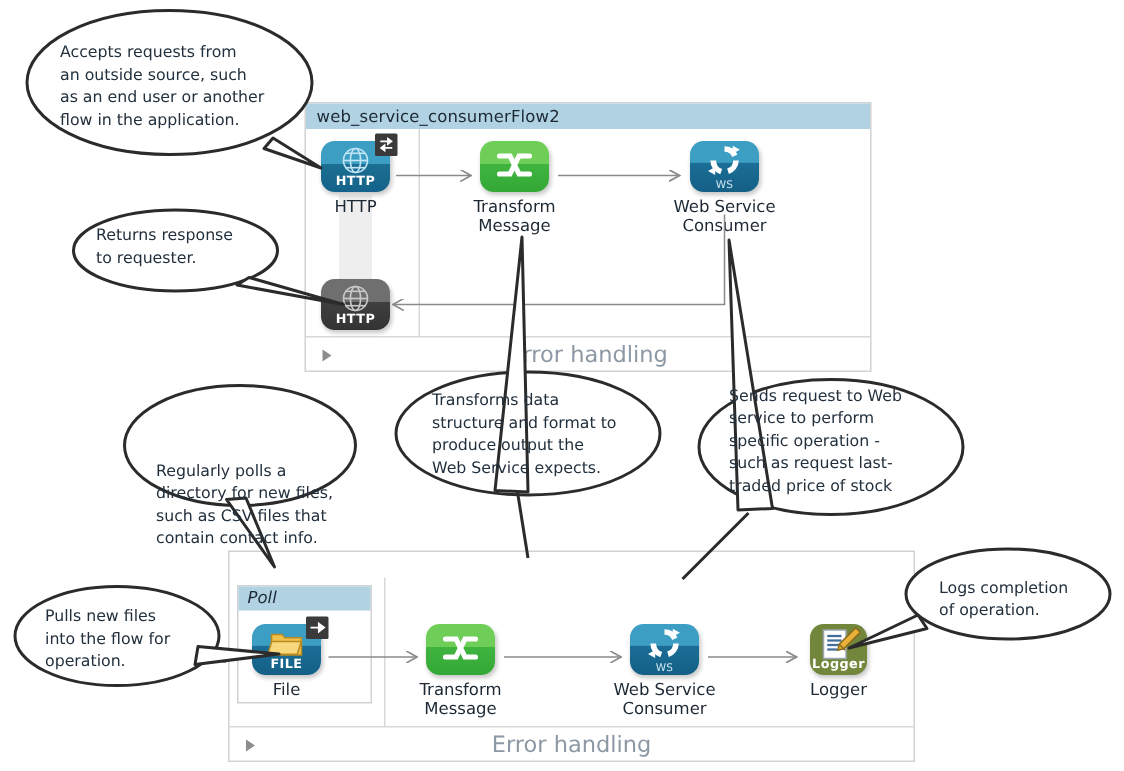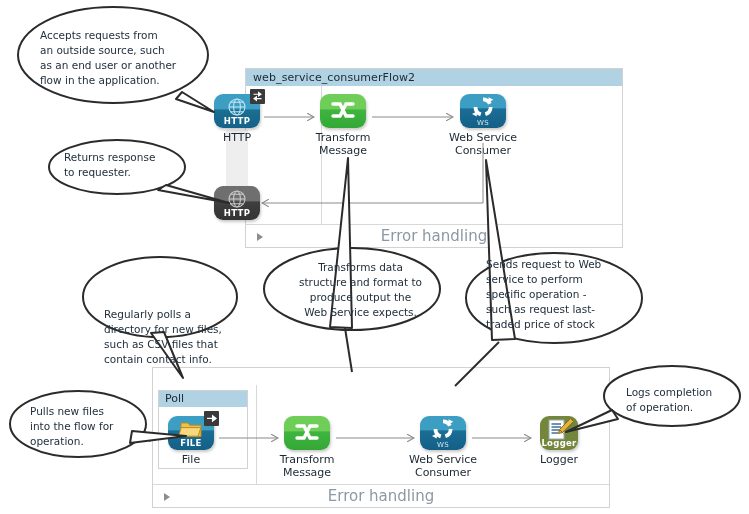--- a/index.html
+++ b/index.html
@@ -74,20 +74,21 @@
     border-left: 6px solid #8d8d8d;
     border-top: 4px solid transparent;
     border-bottom: 4px solid transparent;
   }
   
   .scope-box {
     position: absolute;
     border: 1px solid #d2d2d2;
     box-sizing: border-box;
     background: #ffffff;
+    font-style: italic;
   }
   .scope-header {
     position: absolute;
     left: 0;
     top: 0;
     right: 0;
     height: 16px;
     background: #b0d2e2;
     color: #1c2833;
     font-size: 11px;
@@ -192,21 +193,21 @@
     font-size: 10.5px;
     line-height: 15px;
     white-space: pre-line;
   }
 </style>
 </head>
 <body>
 
 <div id="stage">
 
-  <div class="flow-panel" style="left:203px; top:68px; width:378px; height:180px;margin-left:42px;">
+  <div class="flow-panel" style="left:203px; top:68px; width:378px; height:180px;">
     <div class="flow-header">web_service_consumerFlow2</div>
     <div class="flow-divider" style="left:75px; top:17px; bottom:23px;"></div>
 
     <div class="error-bar">
       <span class="triangle"></span>
       <span class="err-label">Error handling</span>
     </div>
   </div>
 
   <div class="lane" style="left:226px; top:130px; width:22px; height:62px;"></div>
@@ -420,21 +421,21 @@
   </div>
 
   <div class="callout" style="left:104px; top:268px; width:135px;">
     <div class="bubble-text" style="left:0;top:0;width:135px;margin-top:39px;">Regularly polls a
 directory for new files,
 such as CSV files that
 contain contact info.</div>
   </div>
 
   <div class="callout" style="left:288px; top:260px; width:145px;">
-    <div class="bubble-text" style="left:0;top:0;width:145px;text-align:center;">Transforms data
+    <div class="bubble-text" style="left:0;top:0;width:145px;">Transforms data
 structure and format to
 produce output the
 Web Service expects.</div>
   </div>
 
   <div class="callout" style="left:486px; top:257px; width:135px;">
     <div class="bubble-text" style="left:0;top:0;width:135px;">Sends request to Web
 service to perform
 specific operation -
 such as request last-

